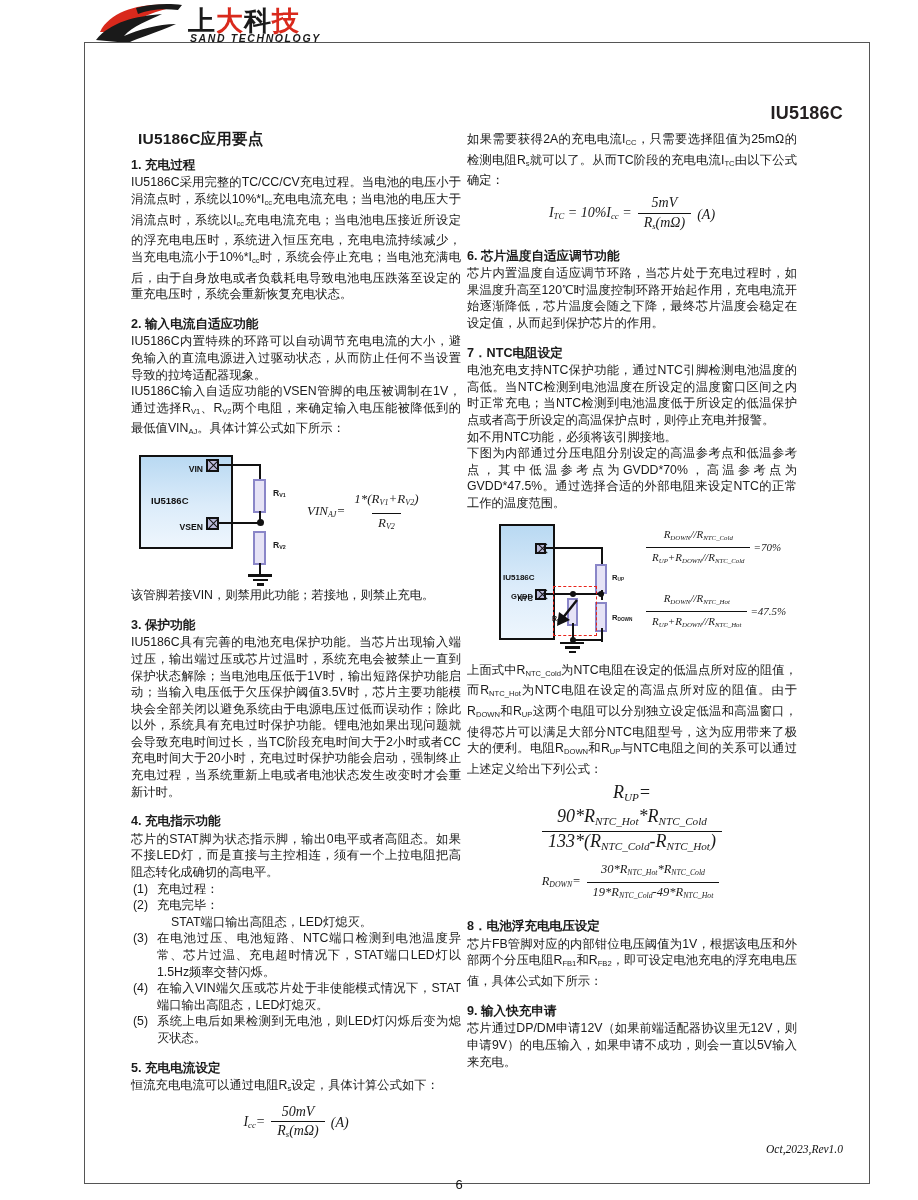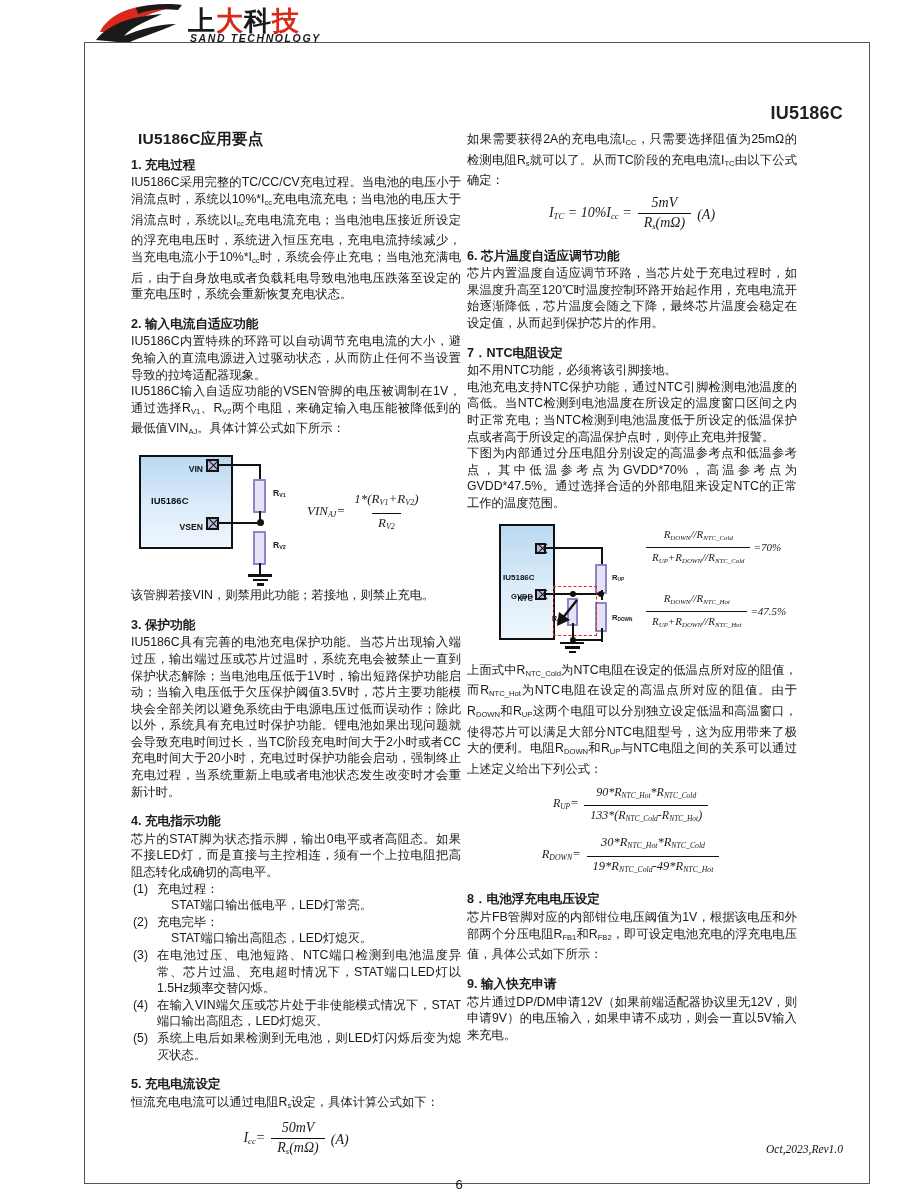--- a/index.html
+++ b/index.html
@@ -330,21 +330,20 @@
 
       <h2 class="sec">3. 保护功能</h2>
       <p class="body">IU5186C具有完善的电池充电保护功能。当芯片出现输入端过压，输出端过压或芯片过温时，系统充电会被禁止一直到保护状态解除；当电池电压低于1V时，输出短路保护功能启动；当输入电压低于欠压保护阈值3.5V时，芯片主要功能模块会全部关闭以避免系统由于电源电压过低而误动作；除此以外，系统具有充电过时保护功能。锂电池如果出现问题就会导致充电时间过长，当TC阶段充电时间大于2小时或者CC充电时间大于20小时，充电过时保护功能会启动，强制终止充电过程，当系统重新上电或者电池状态发生改变时才会重新计时。</p>
 
       <h2 class="sec">4. 充电指示功能</h2>
       <p class="body">芯片的STAT脚为状态指示脚，输出0电平或者高阻态。如果不接LED灯，而是直接与主控相连，须有一个上拉电阻把高阻态转化成确切的高电平。</p>
       <ul class="numlist">
         <li>
           <span class="num">(1)</span>
           <span>充电过程：</span>
-          <span class="ind">STAT端口输出低电平，LED灯常亮。</span>
         </li>
         <li>
           <span class="num">(2)</span>
           <span>充电完毕：</span>
           <span class="ind">STAT端口输出高阻态，LED灯熄灭。</span>
         </li>
         <li>
           <span class="num">(3)</span>
           <span>在电池过压、电池短路、NTC端口检测到电池温度异常、芯片过温、充电超时情况下，STAT端口LED灯以1.5Hz频率交替闪烁。</span>
         </li>
@@ -379,22 +378,22 @@
           <span class="numer">5<i>mV</i></span>
           <span class="denom"><i>R</i><span class="sub">s</span>(<i>mΩ</i>)</span>
         </span>
         <span>(<i>A</i>)</span>
       </div>
 
       <h2 class="sec">6. 芯片温度自适应调节功能</h2>
       <p class="body">芯片内置温度自适应调节环路，当芯片处于充电过程时，如果温度升高至120℃时温度控制环路开始起作用，充电电流开始逐渐降低，芯片温度会随之下降，最终芯片温度会稳定在设定值，从而起到保护芯片的作用。</p>
 
       <h2 class="sec">7．NTC电阻设定</h2>
+      <p class="body">电池充电支持NTC保护功能，通过NTC引脚检测电池温度的高低。当NTC检测到电池温度在所设定的温度窗口区间之内时正常充电；当NTC检测到电池温度低于所设定的低温保护点或者高于所设定的高温保护点时，则停止充电并报警。</p>
       <p class="body">如不用NTC功能，必须将该引脚接地。</p>
-      <p class="body">电池充电支持NTC保护功能，通过NTC引脚检测电池温度的高低。当NTC检测到电池温度在所设定的温度窗口区间之内时正常充电；当NTC检测到电池温度低于所设定的低温保护点或者高于所设定的高温保护点时，则停止充电并报警。</p>
       <p class="body">下图为内部通过分压电阻分别设定的高温参考点和低温参考点，其中低温参考点为GVDD*70%，高温参考点为GVDD*47.5%。通过选择合适的外部电阻来设定NTC的正常工作的温度范围。</p>
 
       <div class="diagram-ntc">
         <div class="chipbox" style="left:32px; top:6px; width:56px; height:116px;"></div>
         <div class="chip-label" style="left:36px; top:52px; font-size:8px;">IU5186C</div>
         <div class="pin-label" style="left:26px; top:27px; width:40px; font-size:7.6px;margin-top:44px;">GVDD</div>
         <div class="pin-label" style="left:26px; top:73px; width:40px; font-size:7.6px;">NTC</div>
         <div class="pin-pad" style="left:68px; top:25px; width:11px; height:11px;"></div>
         <div class="pin-pad" style="left:68px; top:71px; width:11px; height:11px;"></div>
 
@@ -443,21 +442,21 @@
               <span class="numer"><i>R</i><span class="sub">DOWN</span>//<i>R</i><span class="sub">NTC_Hot</span></span>
               <span class="denom"><i>R</i><span class="sub">UP</span>+<i>R</i><span class="sub">DOWN</span>//<i>R</i><span class="sub">NTC_Hot</span></span>
             </span>
             <span>=47.5%</span>
           </span>
         </div>
       </div>
 
       <p class="body">上面式中R<span class="sub">NTC_Cold</span>为NTC电阻在设定的低温点所对应的阻值，而R<span class="sub">NTC_Hot</span>为NTC电阻在设定的高温点所对应的阻值。由于R<span class="sub">DOWN</span>和R<span class="sub">UP</span>这两个电阻可以分别独立设定低温和高温窗口，使得芯片可以满足大部分NTC电阻型号，这为应用带来了极大的便利。电阻R<span class="sub">DOWN</span>和R<span class="sub">UP</span>与NTC电阻之间的关系可以通过上述定义给出下列公式：</p>
 
-      <div class="formula" style="font-size:12px;">
+      <div class="formula" style="font-size:18px;flex-direction:column;">
         <span><i>R</i><span class="sub">UP</span>=</span>
         <span class="frac">
           <span class="numer">90*<i>R</i><span class="sub">NTC_Hot</span>*<i>R</i><span class="sub">NTC_Cold</span></span>
           <span class="denom">133*(<i>R</i><span class="sub">NTC_Cold</span>-<i>R</i><span class="sub">NTC_Hot</span>)</span>
         </span>
       </div>
       <div class="formula" style="font-size:12.5px;">
         <span><i>R</i><span class="sub">DOWN</span>=</span>
         <span class="frac">
           <span class="numer">30*<i>R</i><span class="sub">NTC_Hot</span>*<i>R</i><span class="sub">NTC_Cold</span></span>

